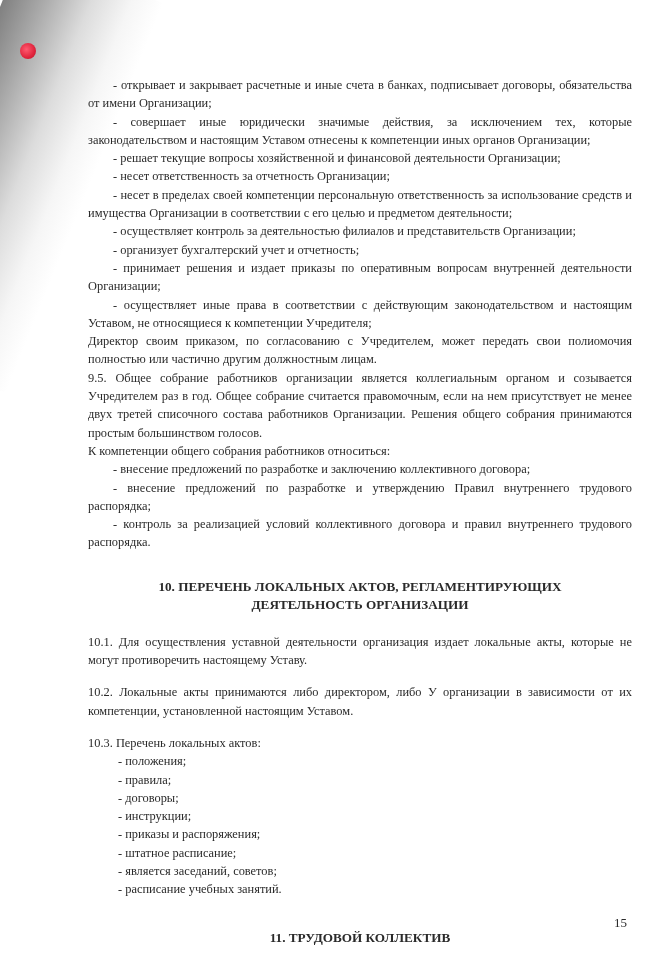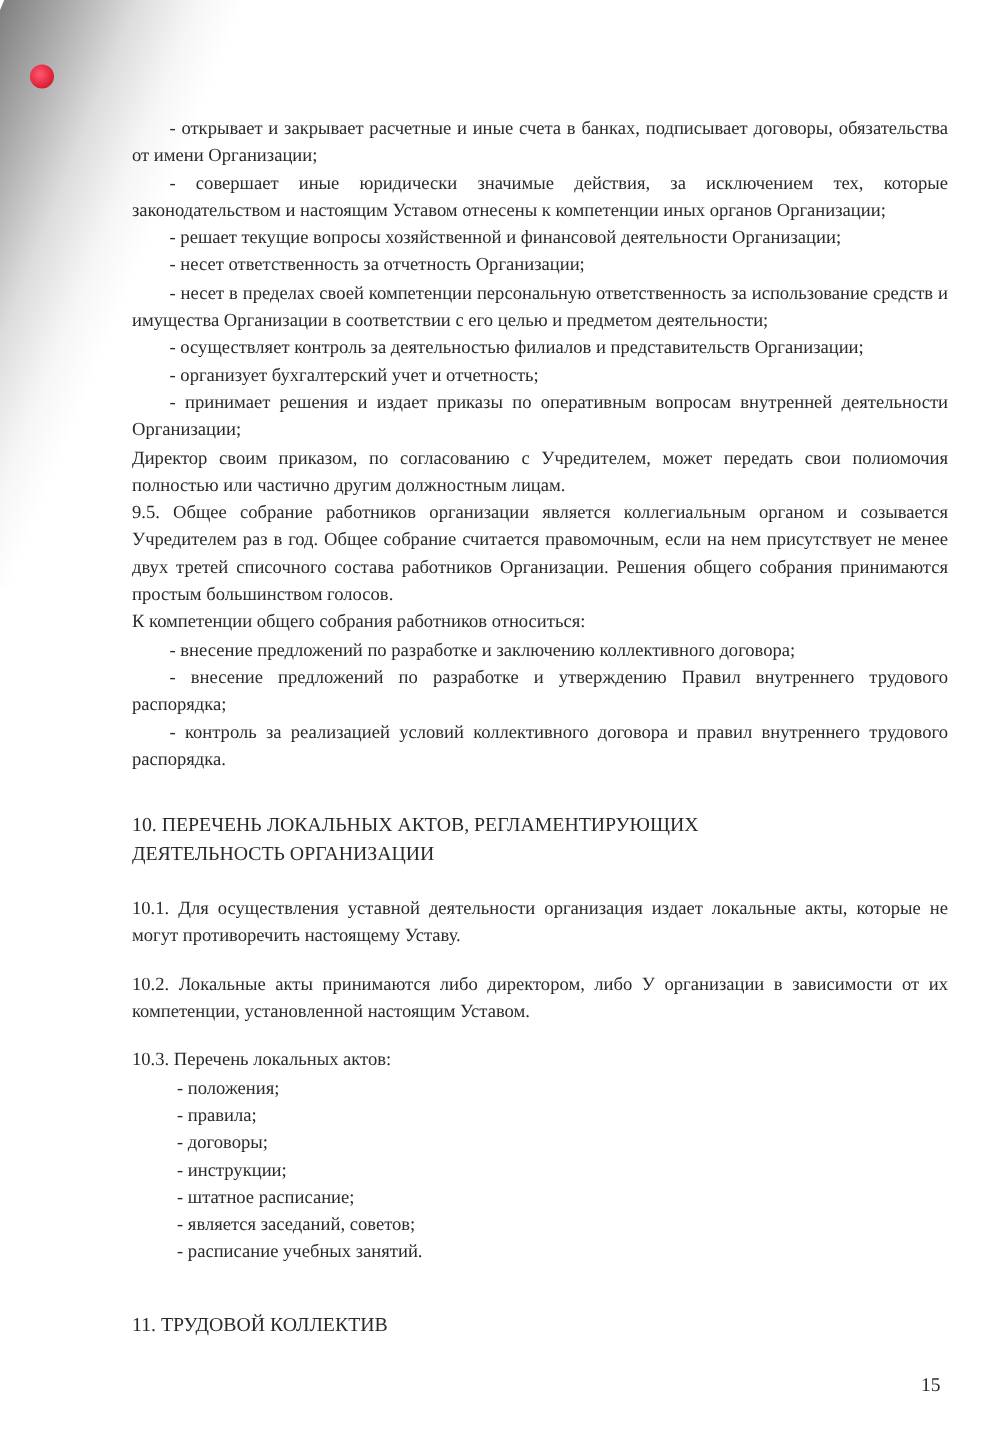--- a/index.html
+++ b/index.html
@@ -13,40 +13,41 @@
     background: linear-gradient(90deg, #6a6a6a 0%, #9a9a9a 25%, #d6d6d6 55%, #f4f4f4 80%, rgba(255,255,255,0) 100%);
     opacity: 0.85;
   }
   .pin {
     position: absolute; left: 20px; top: 43px; width: 16px; height: 16px; border-radius: 50%;
     background: radial-gradient(circle at 40% 40%, #ff5a70, #e0243c 60%, #b3152a);
   }
   .page { position: absolute; left: 88px; top: 45px; width: 544px; font-size: 12.4px; line-height: 18.3px; margin-top: 31px; }
   .p { text-align: justify; margin: 0; }
   .p.ind { text-indent: 25px; }
-  .h { text-align: left; font-weight: normal; font-size: 13.2px; margin: 0; line-height: 18.5px; }
+  .h { text-align: center; font-weight: bold; font-size: 13.2px; margin: 0; line-height: 18.5px; }
   .list { padding-left: 30px; margin: 0; }
   .list div { line-height: 18.3px; font-family: Liberation Serif, serif; }
   .pagenum { position: absolute; left: 614px; top: 915px; font-size: 13px; }
 </style>
 </head>
 <body>
 
 <div class="curl"></div>
 <div class="pin"></div>
 
 <div class="page">
   <p class="p ind">- открывает и закрывает расчетные и иные счета в банках, подписывает договоры, обязательства от имени Организации;</p>
   <p class="p ind">- совершает иные юридически значимые действия, за исключением тех, которые законодательством и настоящим Уставом отнесены к компетенции иных органов Организации;</p>
   <p class="p ind">- решает текущие вопросы хозяйственной и финансовой деятельности Организации;</p>
   <p class="p ind">- несет ответственность за отчетность Организации;</p>
   <p class="p ind">- несет в пределах своей компетенции персональную ответственность за использование средств и имущества Организации в соответствии с его целью и предметом деятельности;</p>
   <p class="p ind">- осуществляет контроль за деятельностью филиалов и представительств Организации;</p>
   <p class="p ind">- организует бухгалтерский учет и отчетность;</p>
   <p class="p ind">- принимает решения и издает приказы по оперативным вопросам внутренней деятельности Организации;</p>
+  <p class="p ind">- осуществляет иные права в соответствии с действующим законодательством и настоящим Уставом, не относящиеся к компетенции Учредителя;</p>
   <p class="p">Директор своим приказом, по согласованию с Учредителем, может передать свои полиомочия полностью или частично другим должностным лицам.</p>
   <p class="p">9.5. Общее собрание работников организации является коллегиальным органом и созывается Учредителем раз в год. Общее собрание считается правомочным, если на нем присутствует не менее двух третей списочного состава работников Организации. Решения общего собрания принимаются простым большинством голосов.</p>
   <p class="p">К компетенции общего собрания работников относиться:</p>
   <p class="p ind">- внесение предложений по разработке и заключению коллективного договора;</p>
   <p class="p ind">- внесение предложений по разработке и утверждению Правил внутреннего трудового распорядка;</p>
   <p class="p ind">- контроль за реализацией условий коллективного договора и правил внутреннего трудового распорядка.</p>
 
   <div style="height:26px"></div>
   <p class="h">10. ПЕРЕЧЕНЬ ЛОКАЛЬНЫХ АКТОВ, РЕГЛАМЕНТИРУЮЩИХ</p>
   <p class="h">ДЕЯТЕЛЬНОСТЬ ОРГАНИЗАЦИИ</p>
@@ -55,20 +56,21 @@
   <p class="p">10.1. Для осуществления уставной деятельности организация издает локальные акты, которые не могут противоречить настоящему Уставу.</p>
   <div style="height:14px"></div>
   <p class="p">10.2. Локальные акты принимаются либо директором, либо У организации в зависимости от их компетенции, установленной настоящим Уставом.</p>
   <div style="height:14px"></div>
   <p class="p">10.3. Перечень локальных актов:</p>
   <div class="list">
     <div>- положения;</div>
     <div>- правила;</div>
     <div>- договоры;</div>
     <div>- инструкции;</div>
+    <div>- приказы и распоряжения;</div>
     <div>- штатное расписание;</div>
     <div>- является заседаний, советов;</div>
     <div>- расписание учебных занятий.</div>
   </div>
   <div style="height:30px"></div>
   <p class="h">11. ТРУДОВОЙ КОЛЛЕКТИВ</p>
 </div>
 
 <div class="pagenum">15</div>
 

